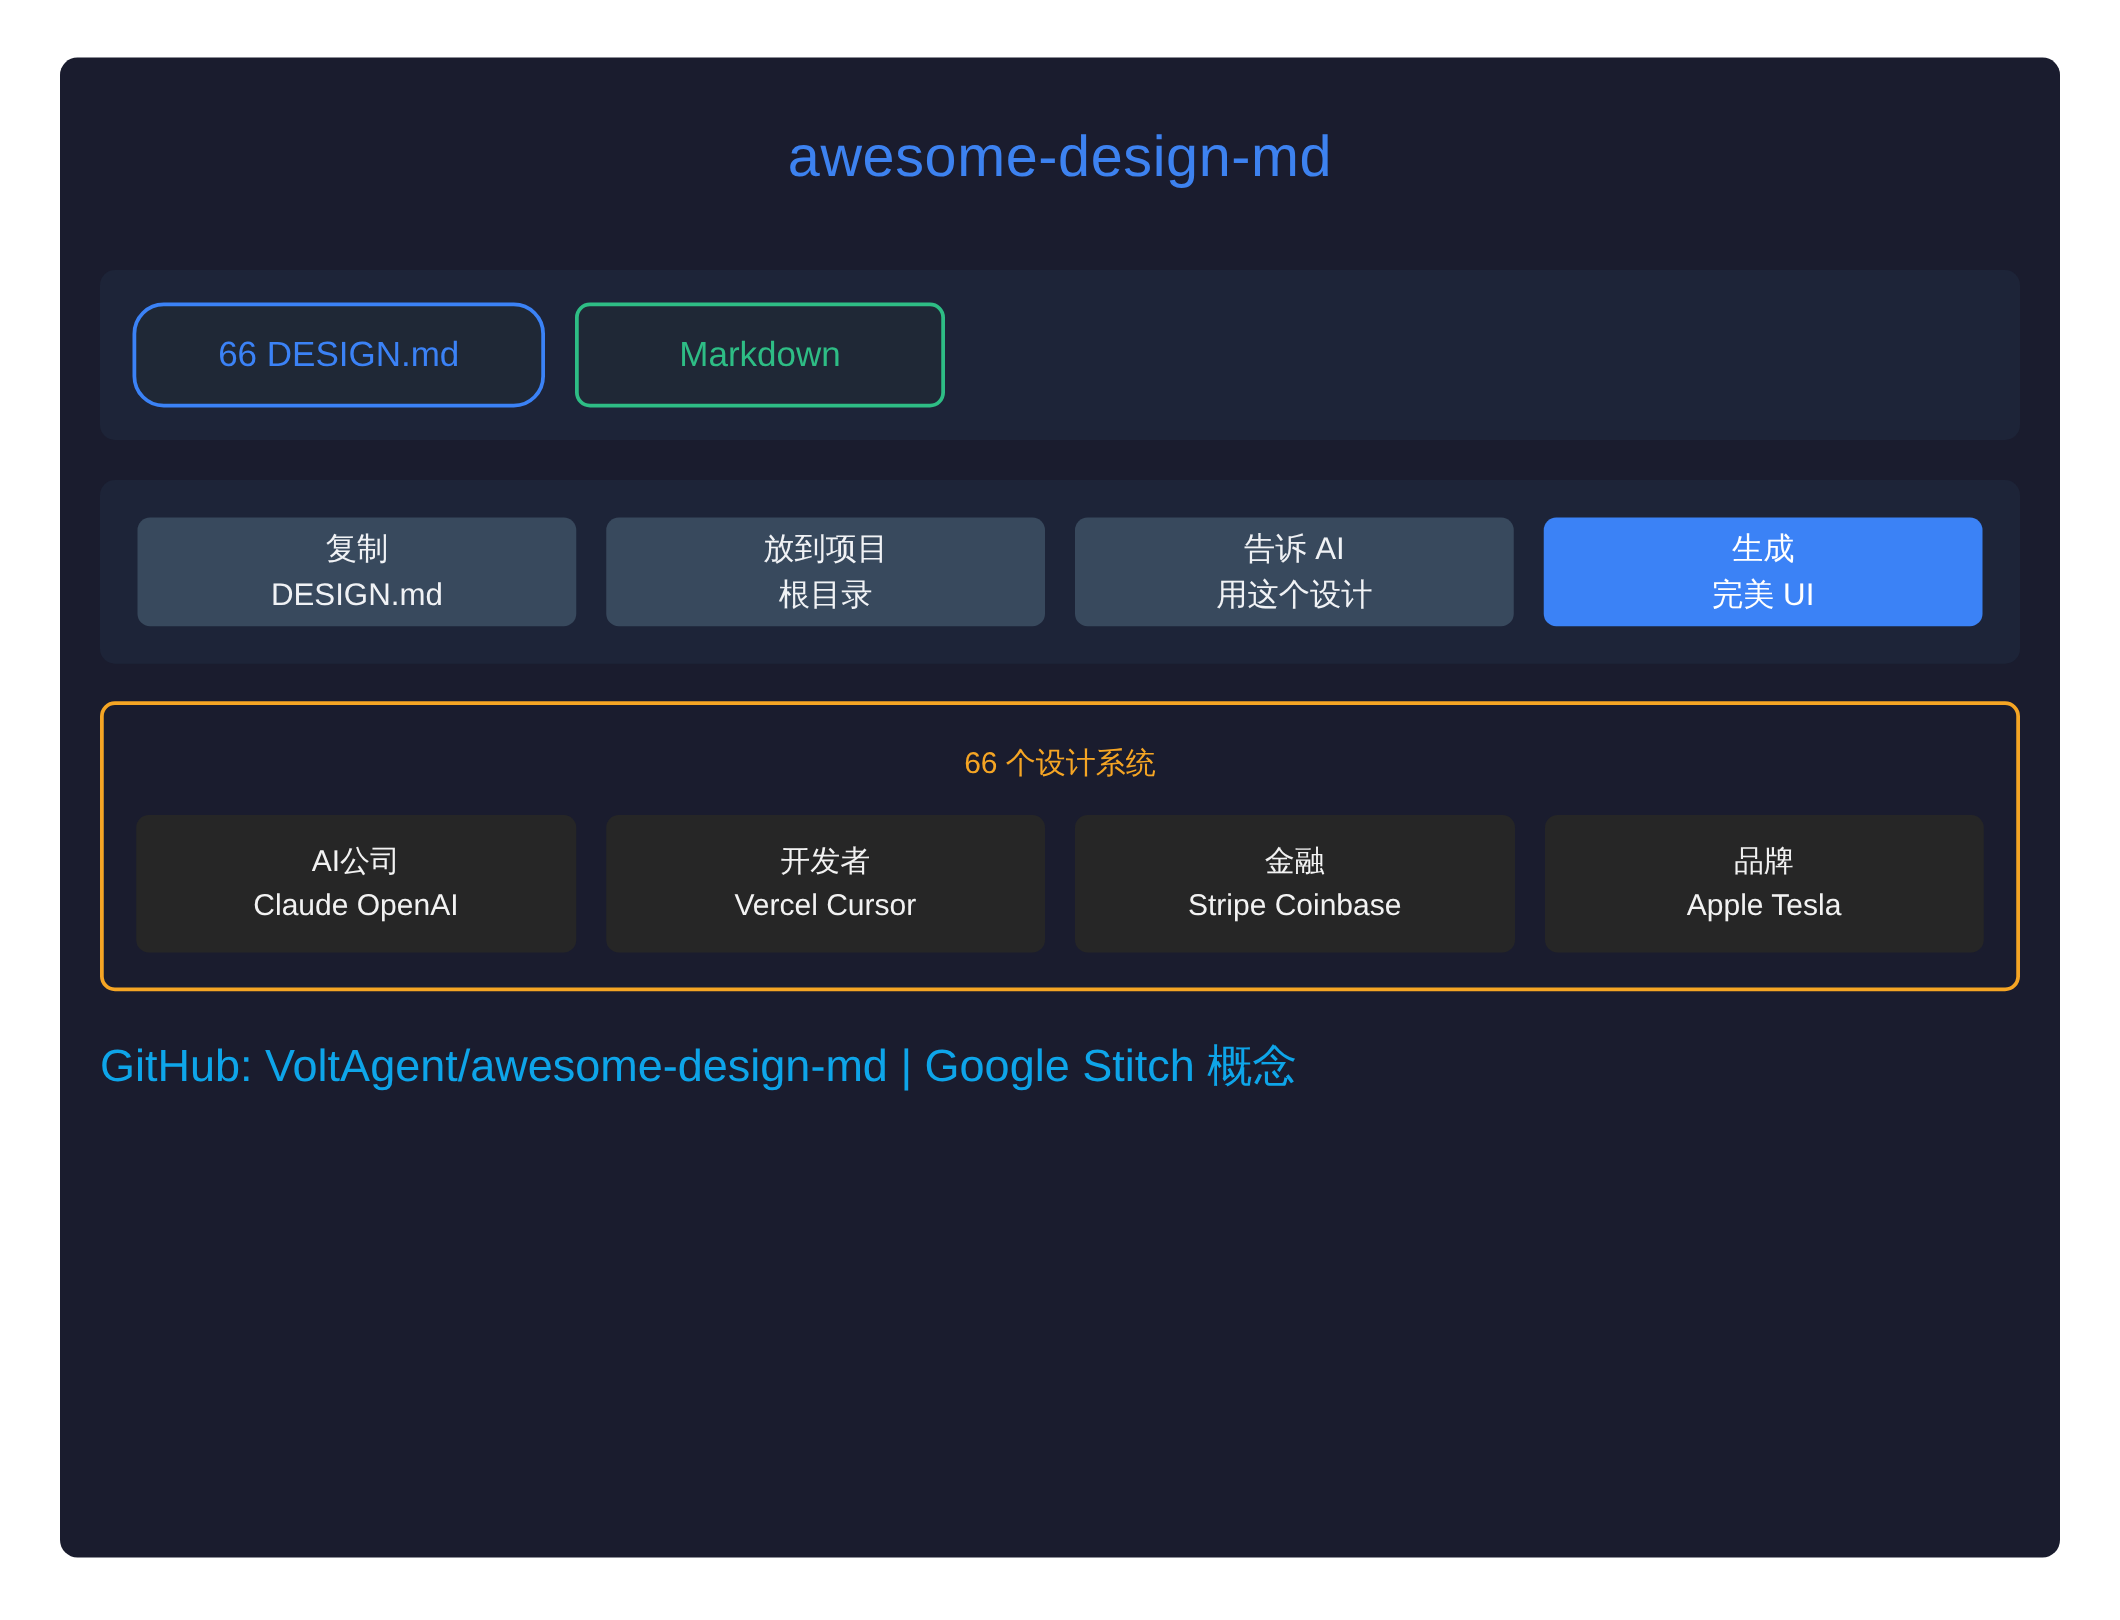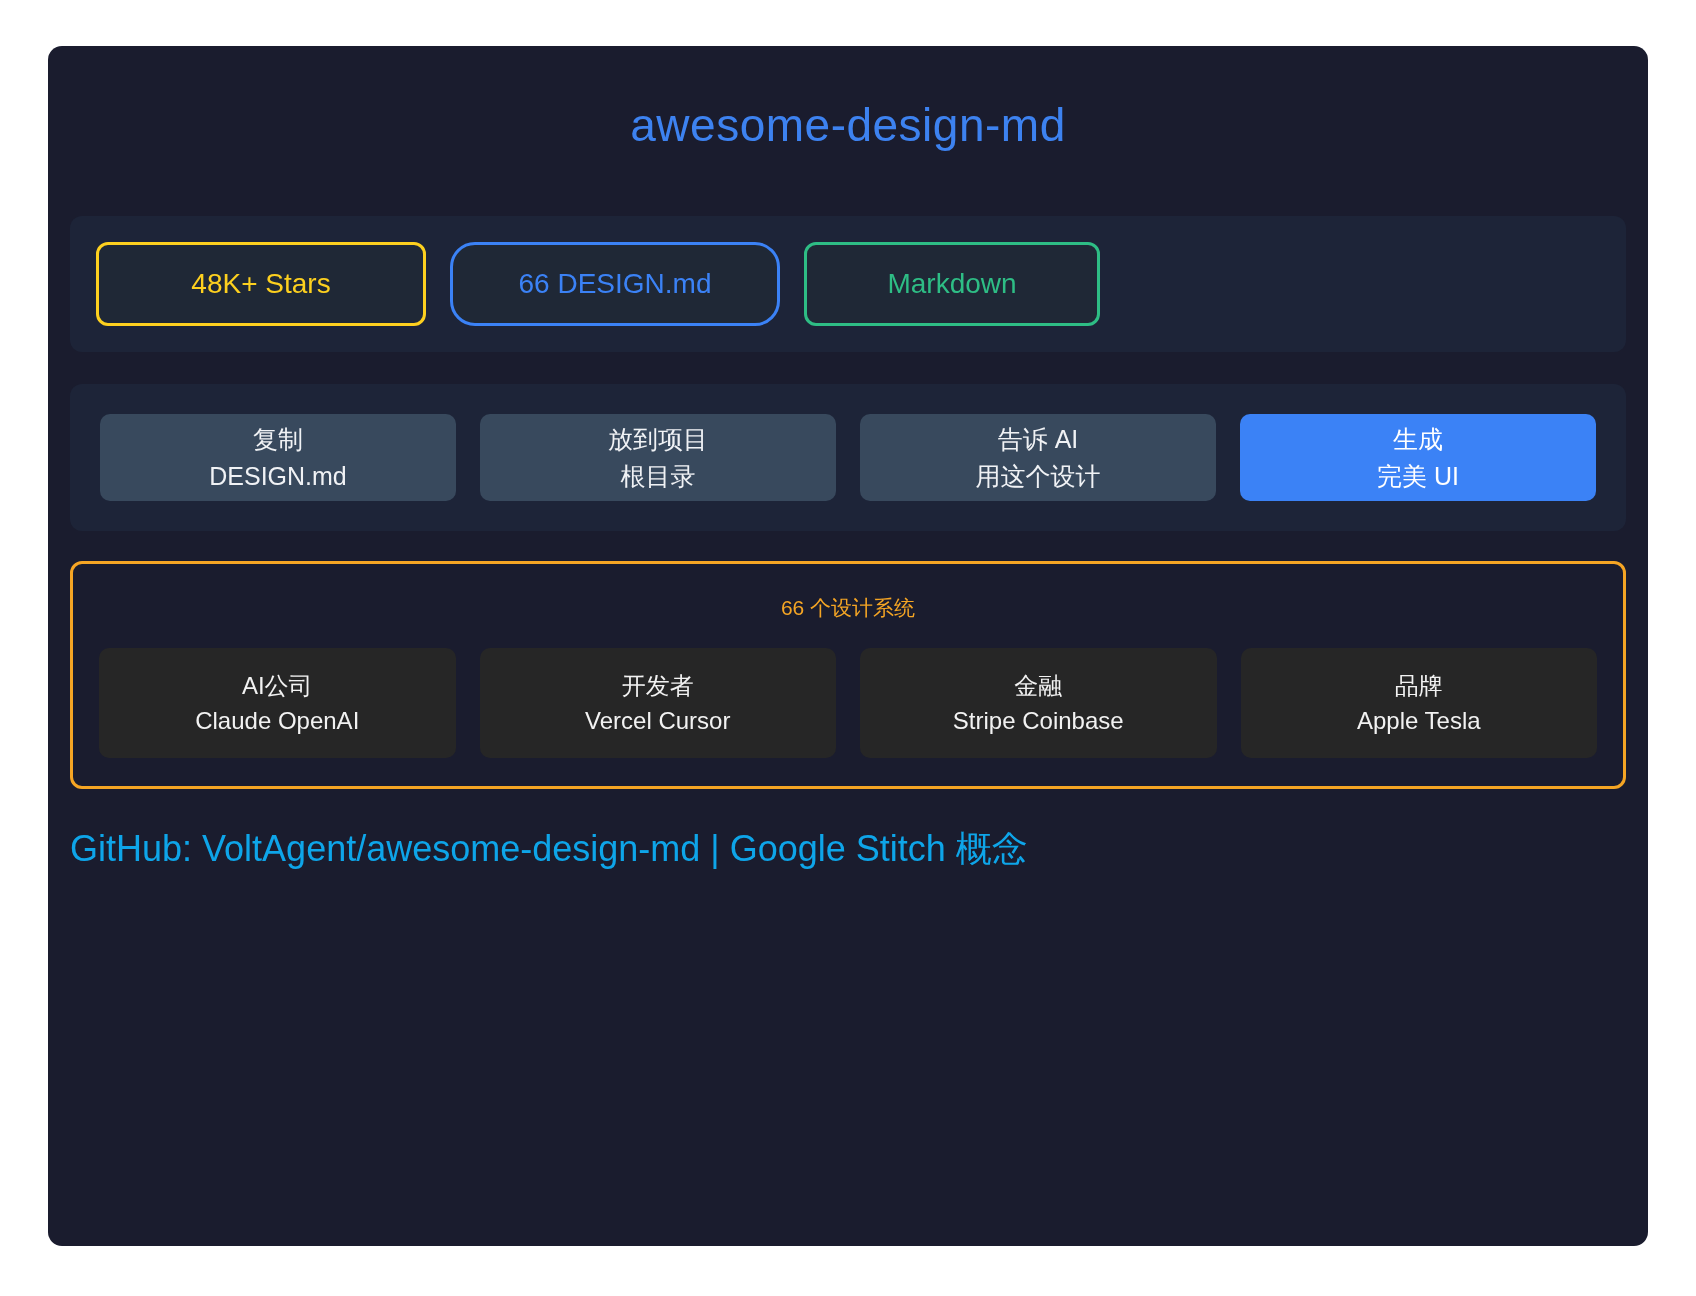--- a/index.html
+++ b/index.html
@@ -4,21 +4,21 @@
 <style>
   html,body{margin:0;padding:0;}
   body{
     width:1696px;height:1296px;background:#ffffff;
     font-family:"Liberation Sans","DejaVu Sans",sans-serif;
     position:relative;overflow:hidden;
   }
   .card{
     position:absolute;left:48px;top:46px;width:1600px;height:1200px;
     background:#1a1c2e;border-radius:14px;box-sizing:border-box;
-    padding:0 22px;
+    padding:0 32px;
   }
   .title{
     margin:0;padding-top:52px;text-align:center;
     font-size:46px;font-weight:400;color:#3d82f0;letter-spacing:0.5px;
   }
   .subtitle{
     margin:26px 0 0 0;text-align:center;
     font-size:28px;font-weight:400;color:#8ab2ee;
   }
   .panel{
@@ -43,44 +43,41 @@
     display:flex;flex-direction:column;align-items:center;justify-content:center;
     color:#f0f2f5;font-size:25px;line-height:37px;text-align:center;
   }
   .step-card.highlight{background:#3b82f6;color:#ffffff;}
   .systems{
     margin-top:30px;border:3px solid #f5a524;border-radius:12px;
     box-sizing:border-box;padding:26px 26px 28px 26px;
   }
   .systems-title{
     margin:4px 0 26px 0;text-align:center;
-    font-size:21px;font-weight:400;color:#f5a524;
+    font-size:24px;font-weight:400;color:#f5a524;
   }
   .cat-row{display:flex;gap:24px;}
   .cat-card{
     flex:1;height:110px;border-radius:10px;background:#262626;
     display:flex;flex-direction:column;align-items:center;justify-content:center;
     color:#f2f2f2;font-size:24px;line-height:35px;text-align:center;
   }
   .footer{
     margin:36px 0 0 0;text-align:left;
     font-size:36px;color:#0ea5e9;
   }
 </style>
 </head>
 <body>
 
 <div class="card">
 
   <h1 class="title">awesome-design-md</h1>
 
   <div class="panel badges-panel">
-    <div class="badge w1" style="border-color: rgb(253, 208, 31);">
-      <span style="color: rgb(253, 208, 31);">48K+ Stars</span>
-    </div>
     <div class="badge w2" style="border-color: rgb(59, 130, 246); border-radius: 25px;">
       <span style="color: rgb(59, 130, 246);">66 DESIGN.md</span>
     </div>
     <div class="badge w3" style="border-color: rgb(46, 189, 133);">
       <span style="color: rgb(46, 189, 133);">Markdown</span>
     </div>
   </div>
 
   <div class="panel steps-panel">
     <div class="step-card">

